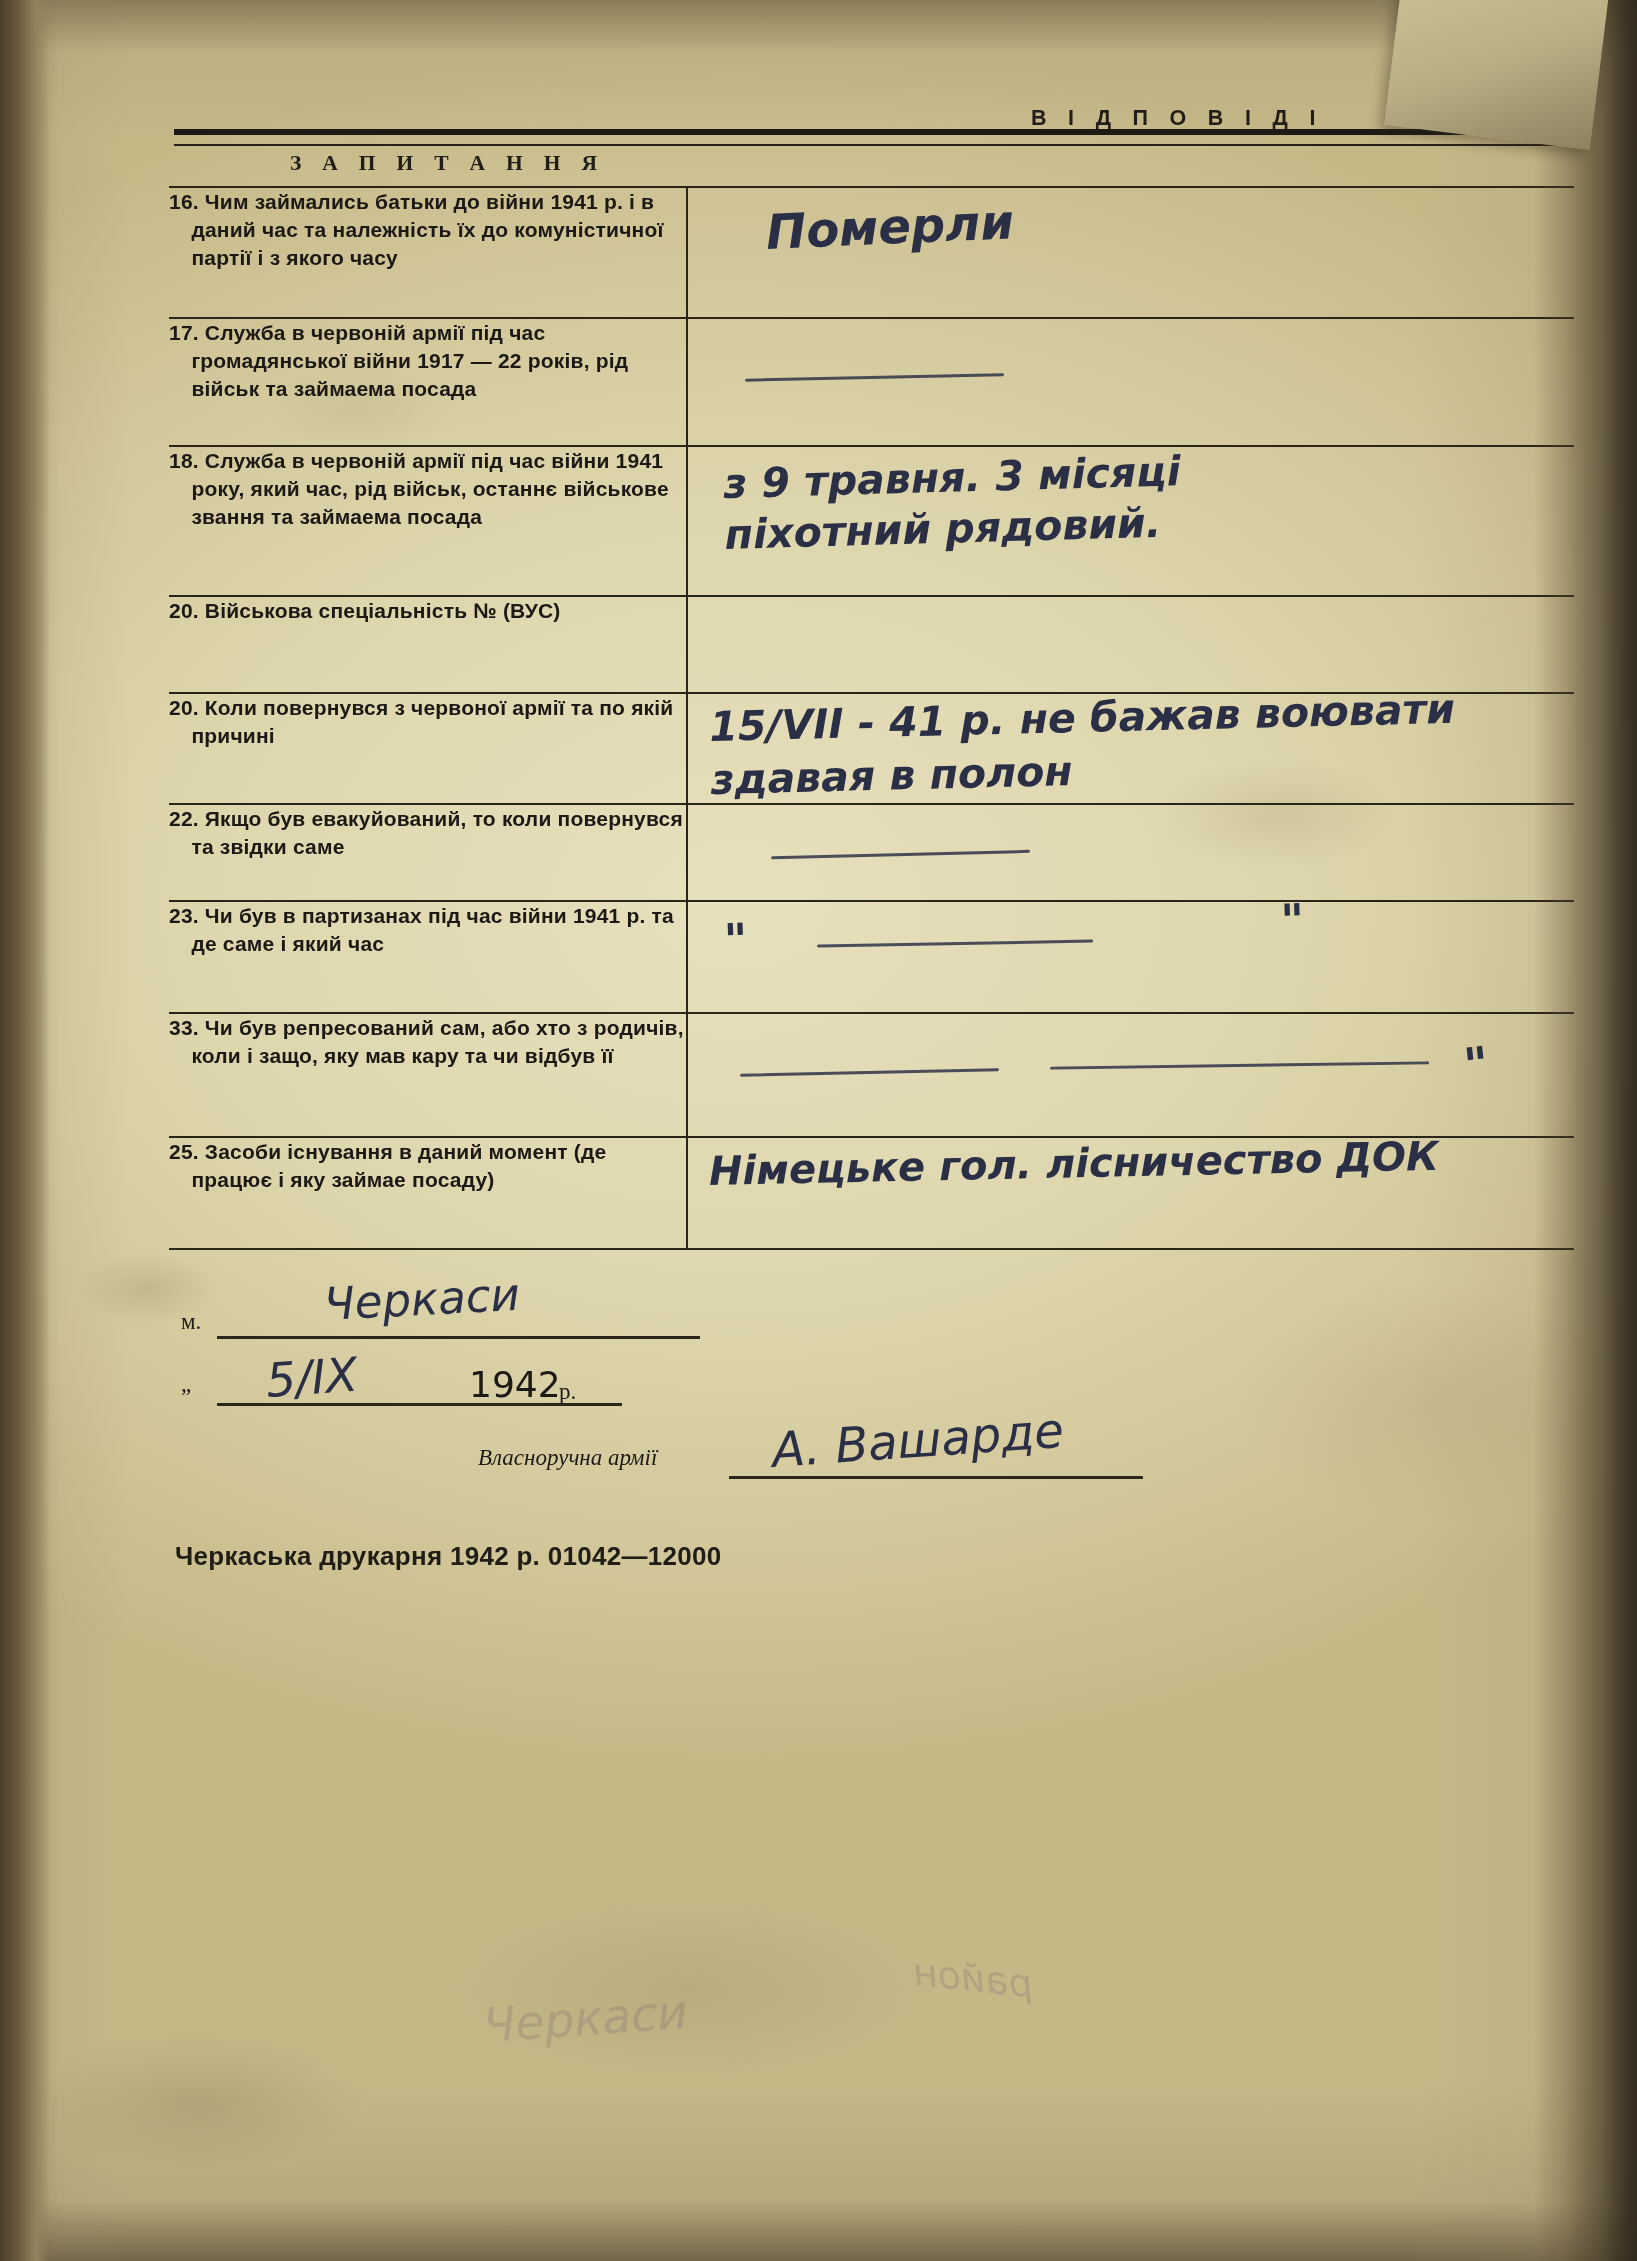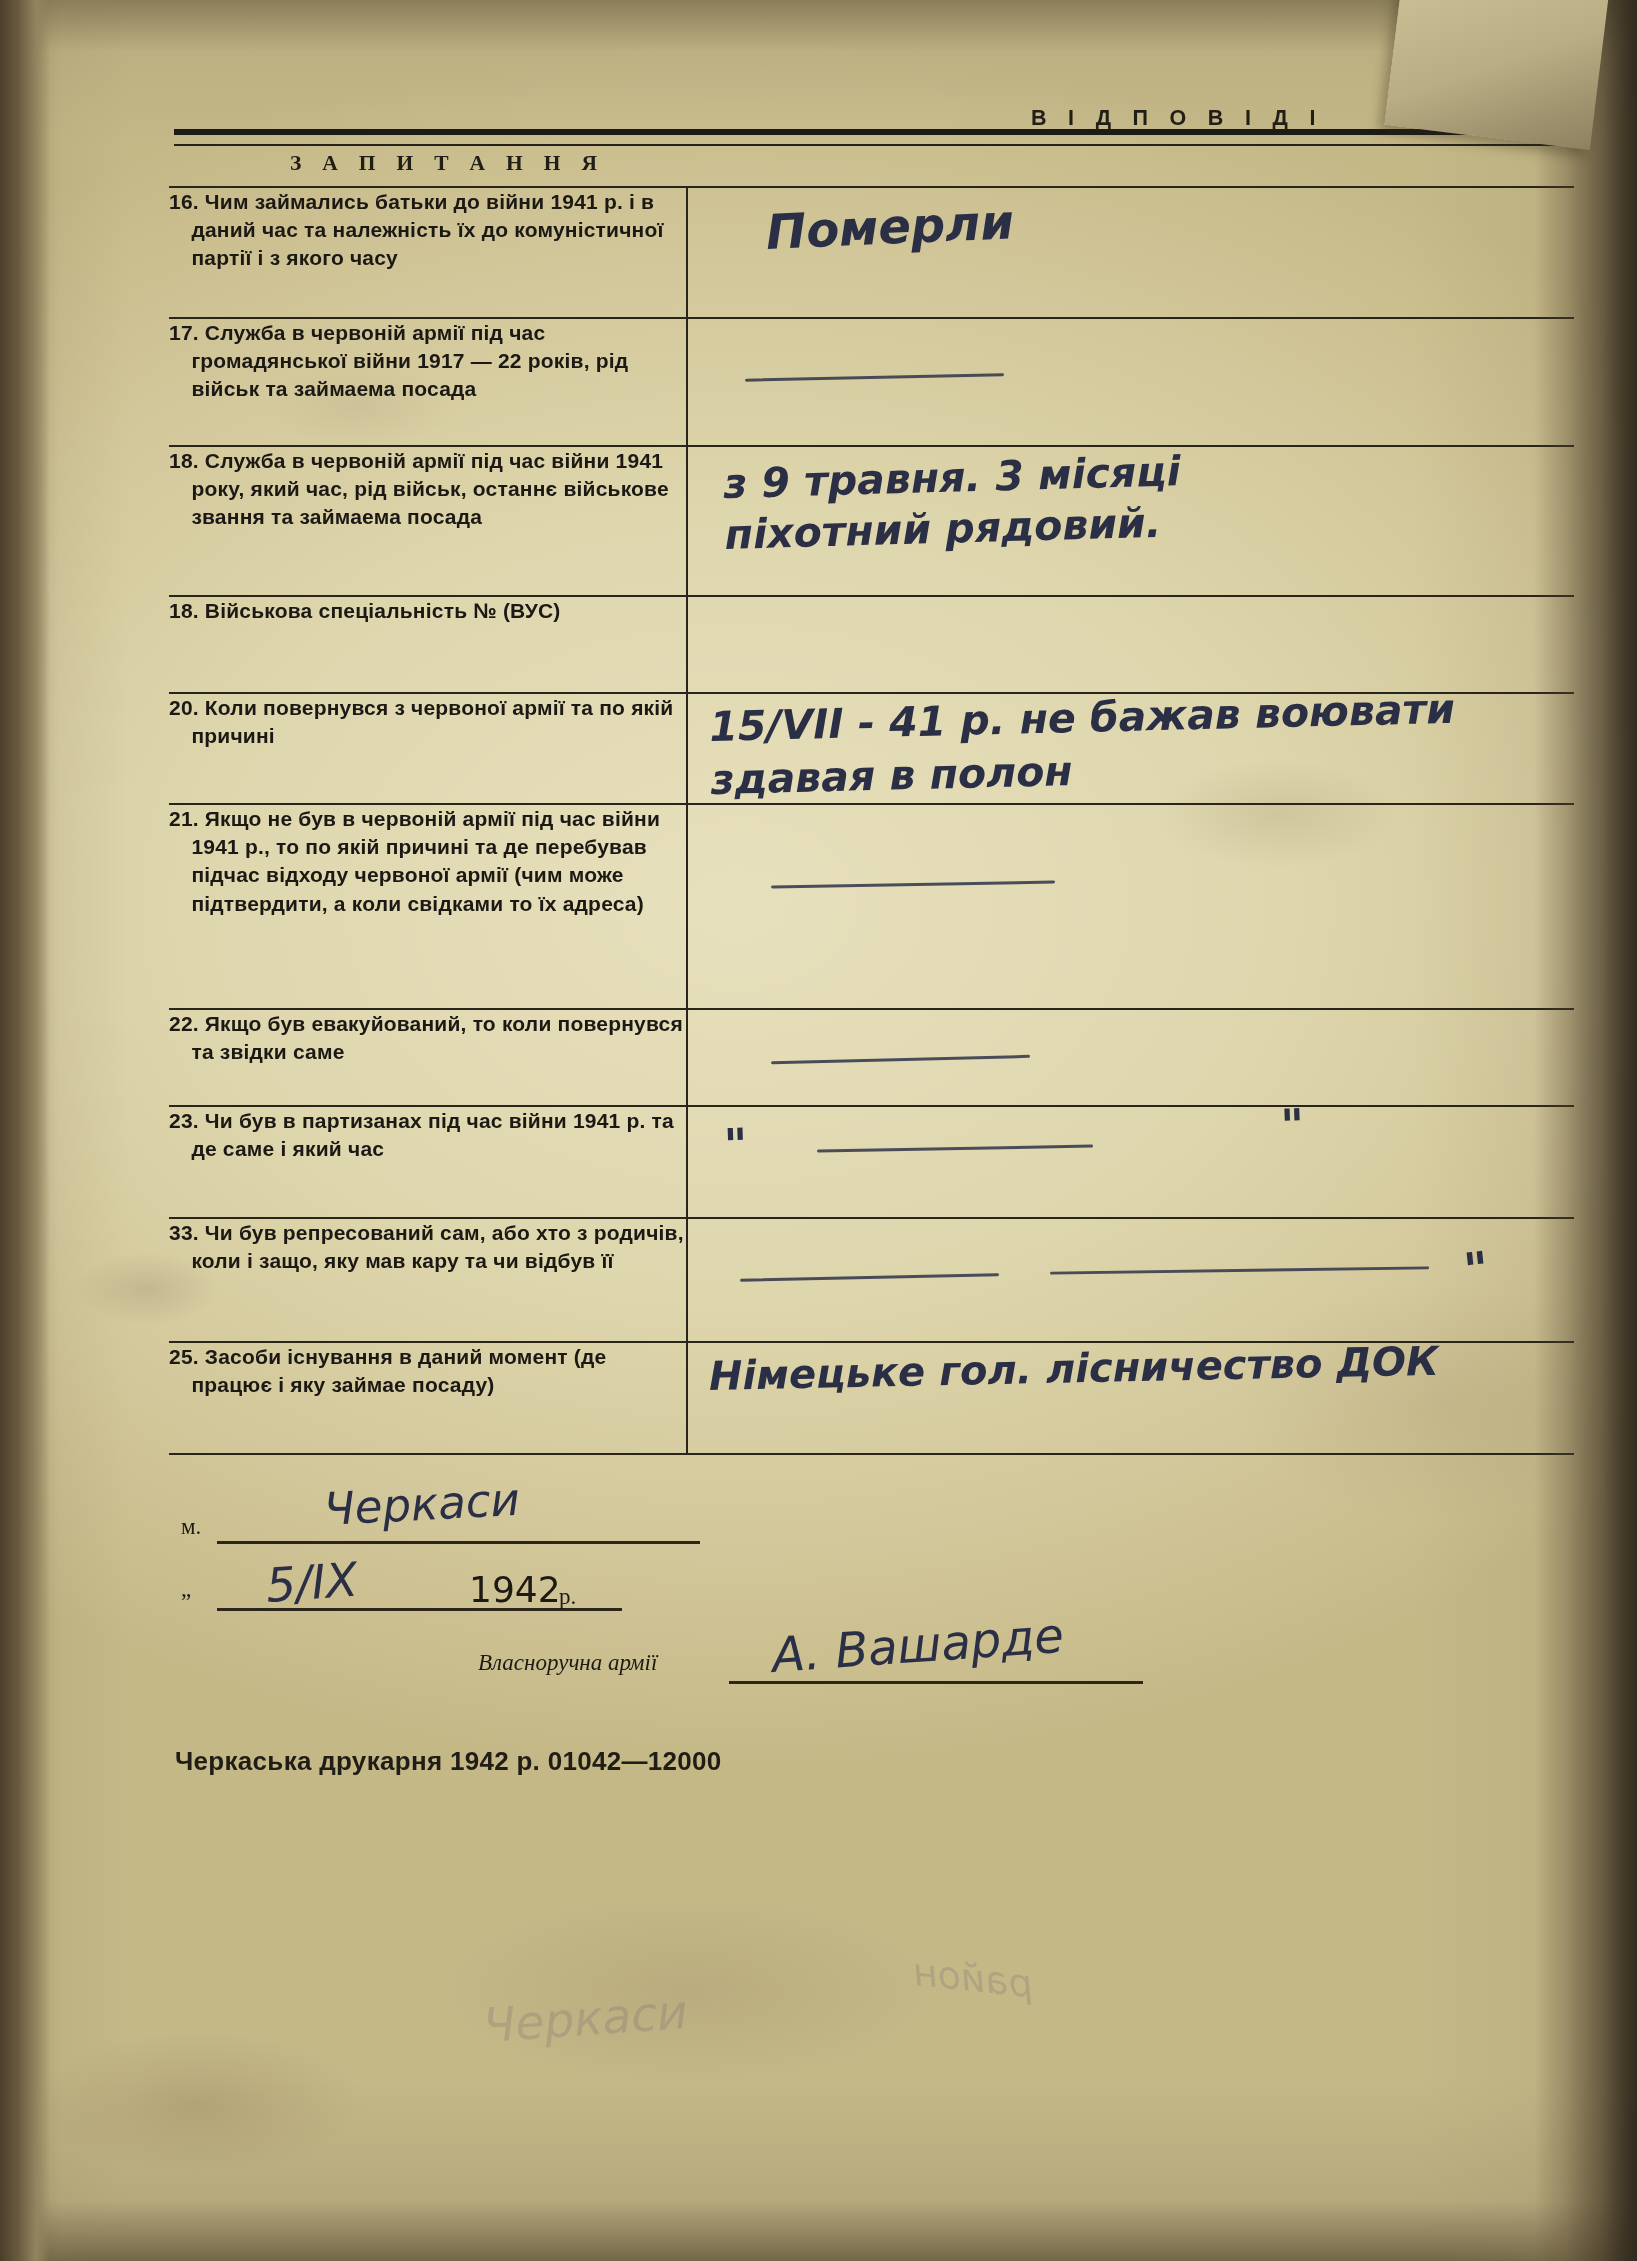--- a/index.html
+++ b/index.html
@@ -264,45 +264,36 @@
           <td class="qcell" style="height:148px">
             <div class="qtext">18. Служба в червоній армії під час війни 1941 року, який час, рід військ, останнє військове звання та займаема посада</div>
           </td>
           <td class="acell">
             <div class="hand" style="left:36px; top:12px; font-size:41px; line-height:1.25; white-space:normal; width:638px; transform:rotate(-1.6deg);">з 9 травня. 3 місяці піхотний рядовий.</div>
           </td>
         </tr>
 
         <tr>
           <td class="qcell" style="height:95px">
-            <div class="qtext">18. Військова спеціальність № (ВУС)</div>
+            <div class="qtext">20. Військова спеціальність № (ВУС)</div>
           </td>
           <td class="acell">
             <div class="hand" style="left:52px; top:26px; font-size:40px;"></div>
           </td>
         </tr>
 
         <tr>
           <td class="qcell" style="height:109px">
             <div class="qtext">20. Коли повернувся з червоної армії та по якій причині</div>
           </td>
           <td class="acell">
             <div class="hand" style="left:22.4px; top:6.9px; font-size:41px; line-height:1.3; white-space:normal; width:870px; transform:rotate(-1.4deg);">15/VII - 41 р. не бажав воювати здавая в полон</div>
           </td>
         </tr>
 
-        <tr>
-          <td class="qcell" style="height:203px">
-            <div class="qtext">21. Якщо не був в червоній армії під час війни 1941 р., то по якій причині та де перебував підчас відходу червоної армії (чим може підтвердити, а коли свідками то їх адреса)</div>
-          </td>
-          <td class="acell">
-            <div class="hand" style="left:52px; top:69px; font-size:40px;"></div>
-            <div class="ink-line" style="left:83px; top:78px; width:284px; transform:rotate(-1deg);"></div>
-          </td>
-        </tr>
 
         <tr>
           <td class="qcell" style="height:95px">
             <div class="qtext">22. Якщо був евакуйований, то коли повернувся та звідки саме</div>
           </td>
           <td class="acell">
             <div class="hand" style="left:52px; top:26px; font-size:40px;"></div>
             <div class="ink-line" style="left:83px; top:48px; width:259px; transform:rotate(-1.4deg);"></div>
           </td>
         </tr>

